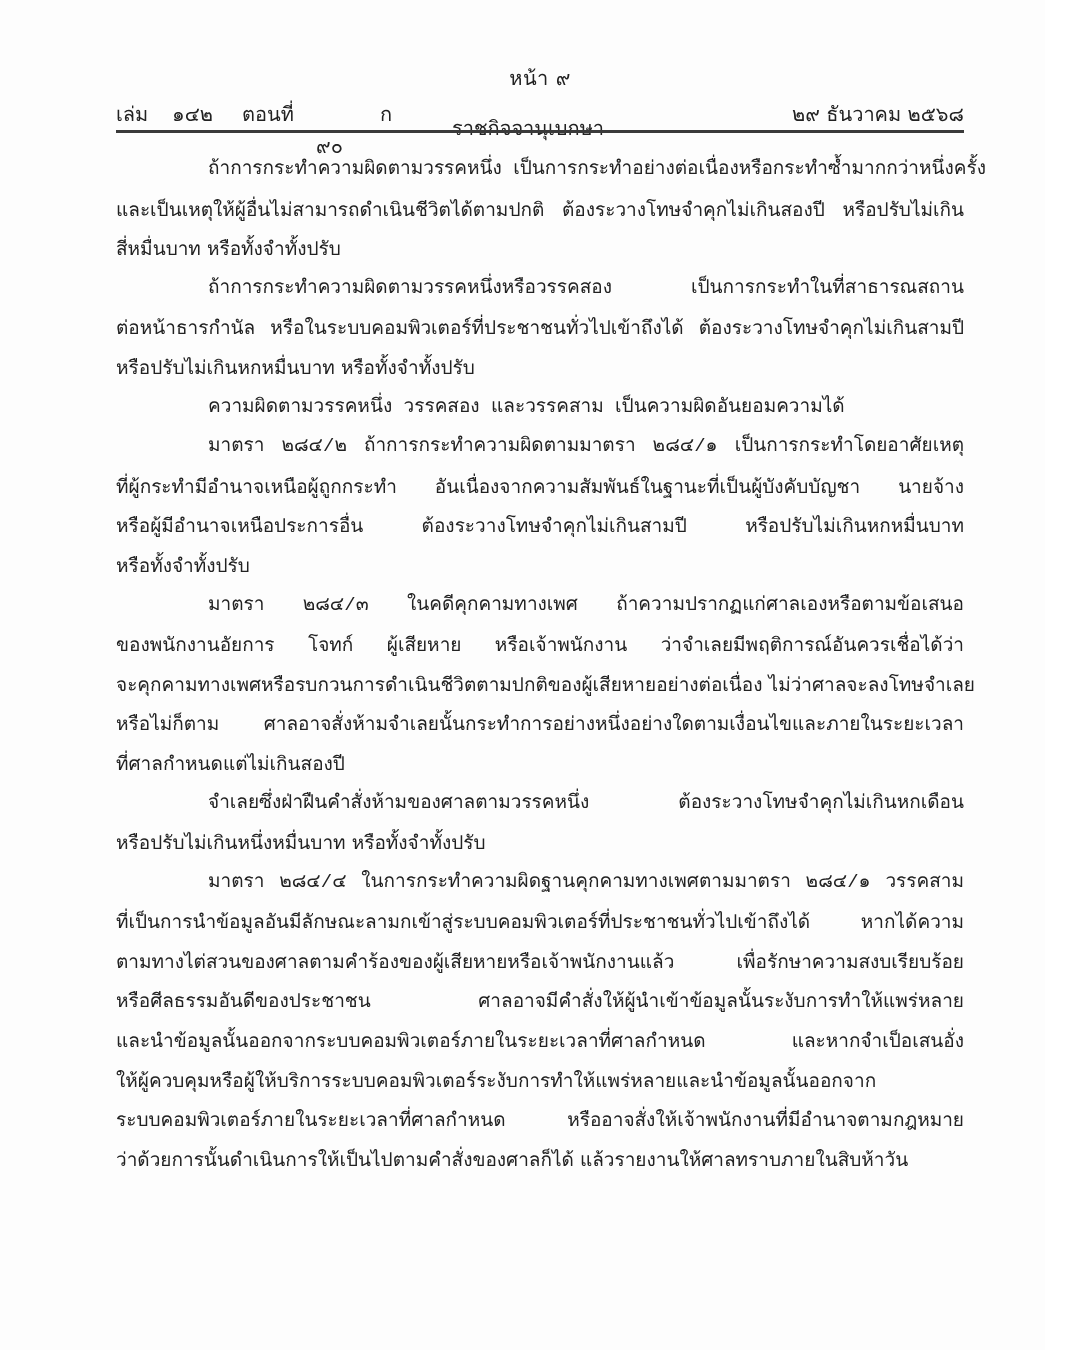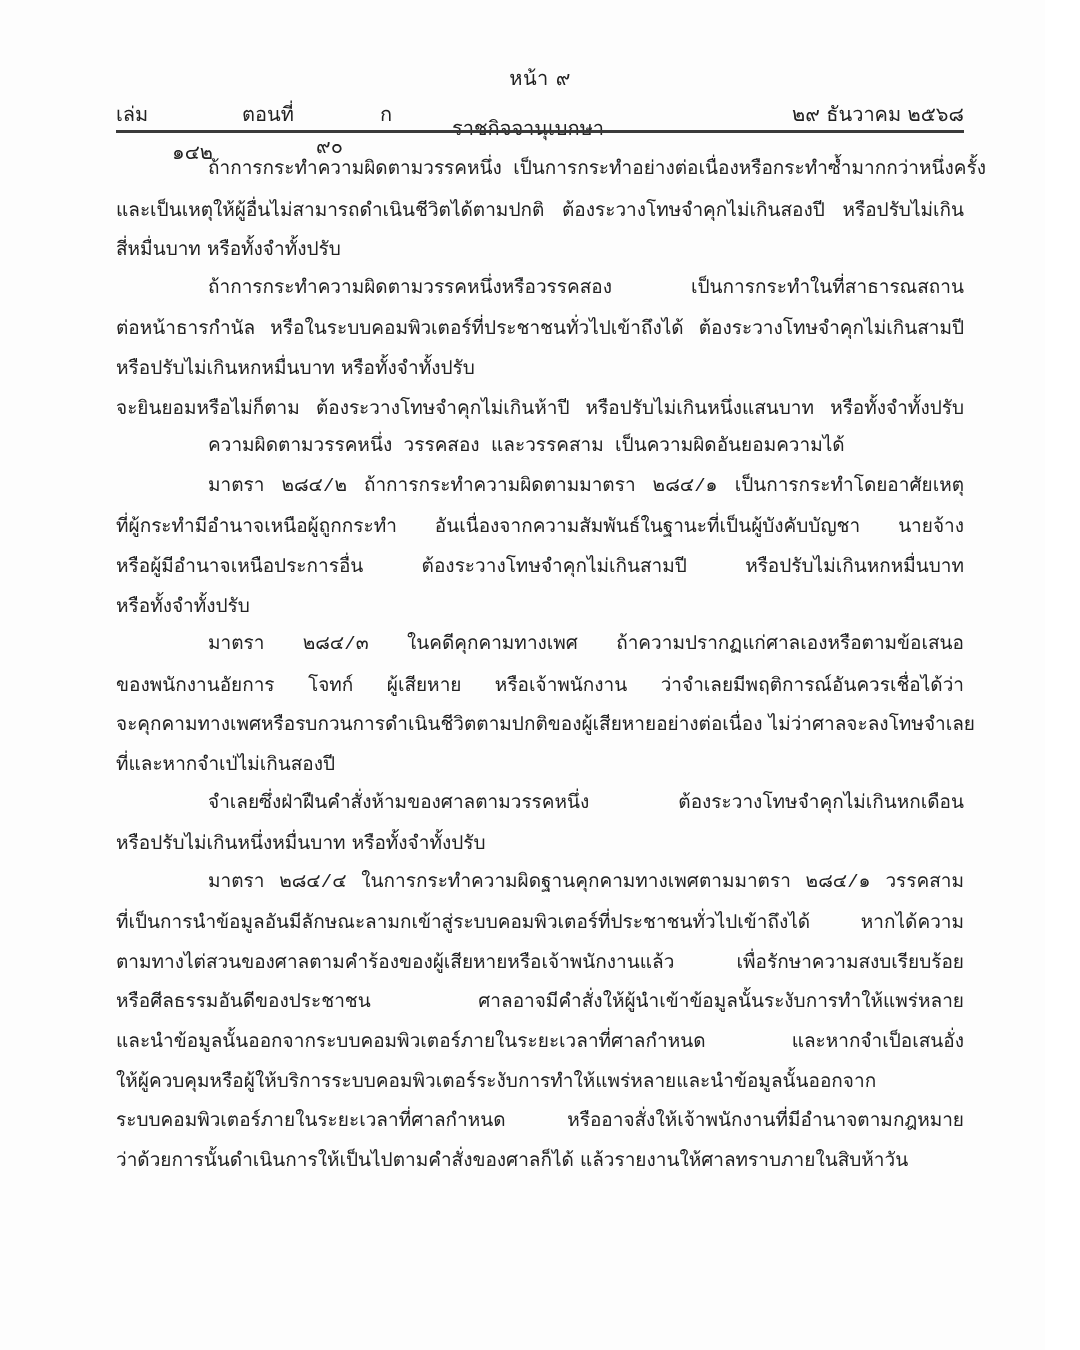--- a/index.html
+++ b/index.html
@@ -12,21 +12,21 @@
   .page-number {
     position: absolute; top: 62px; left: 0; width: 1080px; text-align: center;
     font-size: 20px; letter-spacing: 0.5px;
   }
   .header-row {
     position: absolute; top: 98px; left: 116px; width: 848px; height: 32px;
     font-size: 20px;
   }
   .header-row span { position: absolute; top: 0; white-space: nowrap; }
   .h-vol-label { left: 0; }
-  .h-vol-num { left: 56px; margin-top: 38px; }
+  .h-vol-num { left: 56px; }
   .h-issue-label { left: 126px; text-align: right; }
   .h-issue-num { left: 200px; margin-top: 32px; }
   .h-section { left: 264px; }
   .h-gazette { left: 336px; margin-top: 14px; }
   .h-date { right: 0; margin-left: 11px; }
   .rule {
     position: absolute; top: 130px; left: 116px; width: 848px; height: 3px; background: #3a3a3a;
   }
   .body-text {
     position: absolute; top: 150px; left: 116px; width: 848px;
@@ -53,30 +53,30 @@
   </div>
   <div class="rule"></div>
 
   <div class="body-text" id="body-text">
       <div class="line indent">ถ้าการกระทำความผิดตามวรรคหนึ่ง  เป็นการกระทำอย่างต่อเนื่องหรือกระทำซ้ำมากกว่าหนึ่งครั้ง</div>
       <div class="line">และเป็นเหตุให้ผู้อื่นไม่สามารถดำเนินชีวิตได้ตามปกติ  ต้องระวางโทษจำคุกไม่เกินสองปี  หรือปรับไม่เกิน</div>
       <div class="line last">สี่หมื่นบาท  หรือทั้งจำทั้งปรับ</div>
       <div class="line indent">ถ้าการกระทำความผิดตามวรรคหนึ่งหรือวรรคสอง  เป็นการกระทำในที่สาธารณสถาน</div>
       <div class="line">ต่อหน้าธารกำนัล  หรือในระบบคอมพิวเตอร์ที่ประชาชนทั่วไปเข้าถึงได้  ต้องระวางโทษจำคุกไม่เกินสามปี</div>
       <div class="line last">หรือปรับไม่เกินหกหมื่นบาท  หรือทั้งจำทั้งปรับ</div>
-      <div class="line">จะยินยอมหรือไม่ก็ตาม  ต้องระวางโทษจำคุกไม่เกินห้าปี  หรือปรับไม่เกินหนึ่งแสนบาท  หรือทั้งจำทั้งปรับ</div>
       <div class="line indent last">ความผิดตามวรรคหนึ่ง  วรรคสอง  และวรรคสาม  เป็นความผิดอันยอมความได้</div>
       <div class="line indent">มาตรา  ๒๘๔/๒  ถ้าการกระทำความผิดตามมาตรา  ๒๘๔/๑  เป็นการกระทำโดยอาศัยเหตุ</div>
       <div class="line">ที่ผู้กระทำมีอำนาจเหนือผู้ถูกกระทำ  อันเนื่องจากความสัมพันธ์ในฐานะที่เป็นผู้บังคับบัญชา  นายจ้าง</div>
       <div class="line">หรือผู้มีอำนาจเหนือประการอื่น  ต้องระวางโทษจำคุกไม่เกินสามปี  หรือปรับไม่เกินหกหมื่นบาท</div>
       <div class="line last">หรือทั้งจำทั้งปรับ</div>
       <div class="line indent">มาตรา  ๒๘๔/๓  ในคดีคุกคามทางเพศ  ถ้าความปรากฏแก่ศาลเองหรือตามข้อเสนอ</div>
       <div class="line">ของพนักงานอัยการ  โจทก์  ผู้เสียหาย  หรือเจ้าพนักงาน  ว่าจำเลยมีพฤติการณ์อันควรเชื่อได้ว่า</div>
       <div class="line">จะคุกคามทางเพศหรือรบกวนการดำเนินชีวิตตามปกติของผู้เสียหายอย่างต่อเนื่อง  ไม่ว่าศาลจะลงโทษจำเลย</div>
-      <div class="line last">ที่และหากจำเป่ไม่เกินสองปี</div>
+      <div class="line">หรือไม่ก็ตาม  ศาลอาจสั่งห้ามจำเลยนั้นกระทำการอย่างหนึ่งอย่างใดตามเงื่อนไขและภายในระยะเวลา</div>
+      <div class="line last">ที่ศาลกำหนดแต่ไม่เกินสองปี</div>
       <div class="line indent">จำเลยซึ่งฝ่าฝืนคำสั่งห้ามของศาลตามวรรคหนึ่ง  ต้องระวางโทษจำคุกไม่เกินหกเดือน</div>
       <div class="line last">หรือปรับไม่เกินหนึ่งหมื่นบาท  หรือทั้งจำทั้งปรับ</div>
       <div class="line indent">มาตรา  ๒๘๔/๔  ในการกระทำความผิดฐานคุกคามทางเพศตามมาตรา  ๒๘๔/๑  วรรคสาม</div>
       <div class="line">ที่เป็นการนำข้อมูลอันมีลักษณะลามกเข้าสู่ระบบคอมพิวเตอร์ที่ประชาชนทั่วไปเข้าถึงได้  หากได้ความ</div>
       <div class="line">ตามทางไต่สวนของศาลตามคำร้องของผู้เสียหายหรือเจ้าพนักงานแล้ว  เพื่อรักษาความสงบเรียบร้อย</div>
       <div class="line">หรือศีลธรรมอันดีของประชาชน  ศาลอาจมีคำสั่งให้ผู้นำเข้าข้อมูลนั้นระงับการทำให้แพร่หลาย</div>
       <div class="line">และนำข้อมูลนั้นออกจากระบบคอมพิวเตอร์ภายในระยะเวลาที่ศาลกำหนด  และหากจำเป็อเสนอั่ง</div>
       <div class="line">ให้ผู้ควบคุมหรือผู้ให้บริการระบบคอมพิวเตอร์ระงับการทำให้แพร่หลายและนำข้อมูลนั้นออกจาก</div>
       <div class="line">ระบบคอมพิวเตอร์ภายในระยะเวลาที่ศาลกำหนด  หรืออาจสั่งให้เจ้าพนักงานที่มีอำนาจตามกฎหมาย</div>
       <div class="line last">ว่าด้วยการนั้นดำเนินการให้เป็นไปตามคำสั่งของศาลก็ได้  แล้วรายงานให้ศาลทราบภายในสิบห้าวัน</div>

